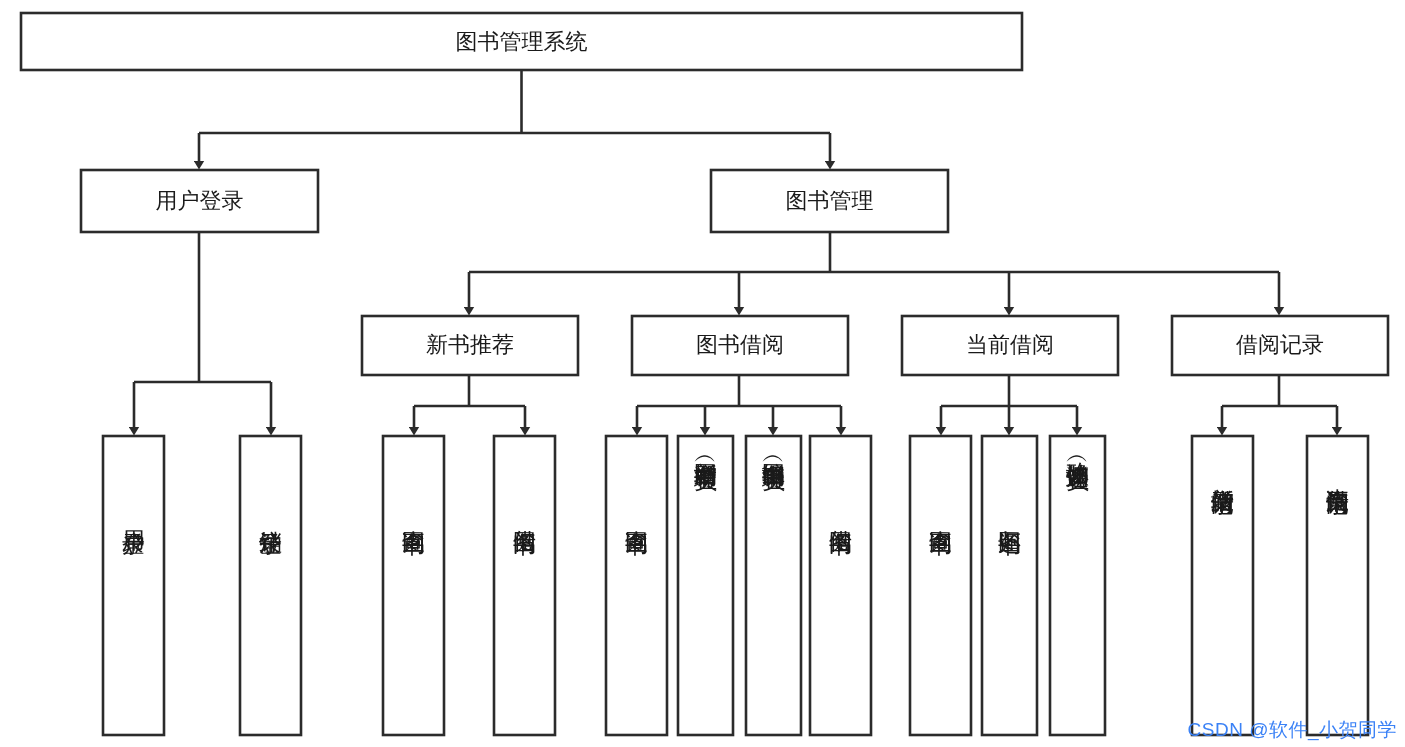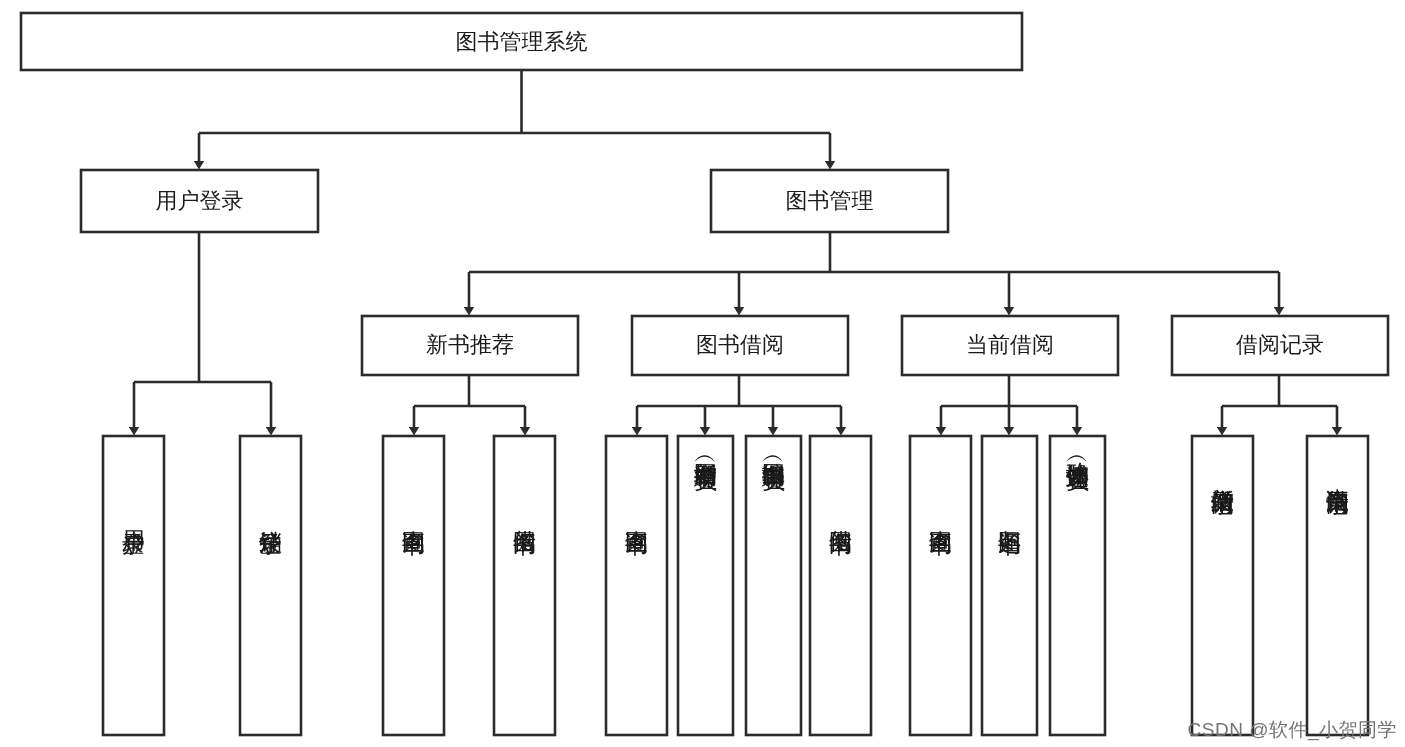--- a/index.html
+++ b/index.html
@@ -62,21 +62,21 @@
     align-items: flex-start;
     justify-content: center;
     pointer-events: none;
   }
   .watermark {
     position: absolute;
     right: 8px;
     bottom: 4px;
     font-family: "Liberation Sans", "DejaVu Sans", sans-serif;
     font-size: 19px;
-    color: #737373;
+    color: #3b82f6;
     white-space: nowrap;
     letter-spacing: 0.5px;
   }
 </style>
 </head>
 <body>
 
 <div id="diagram-root">
 
   <svg class="tree-canvas" viewBox="0 0 1405 747">

